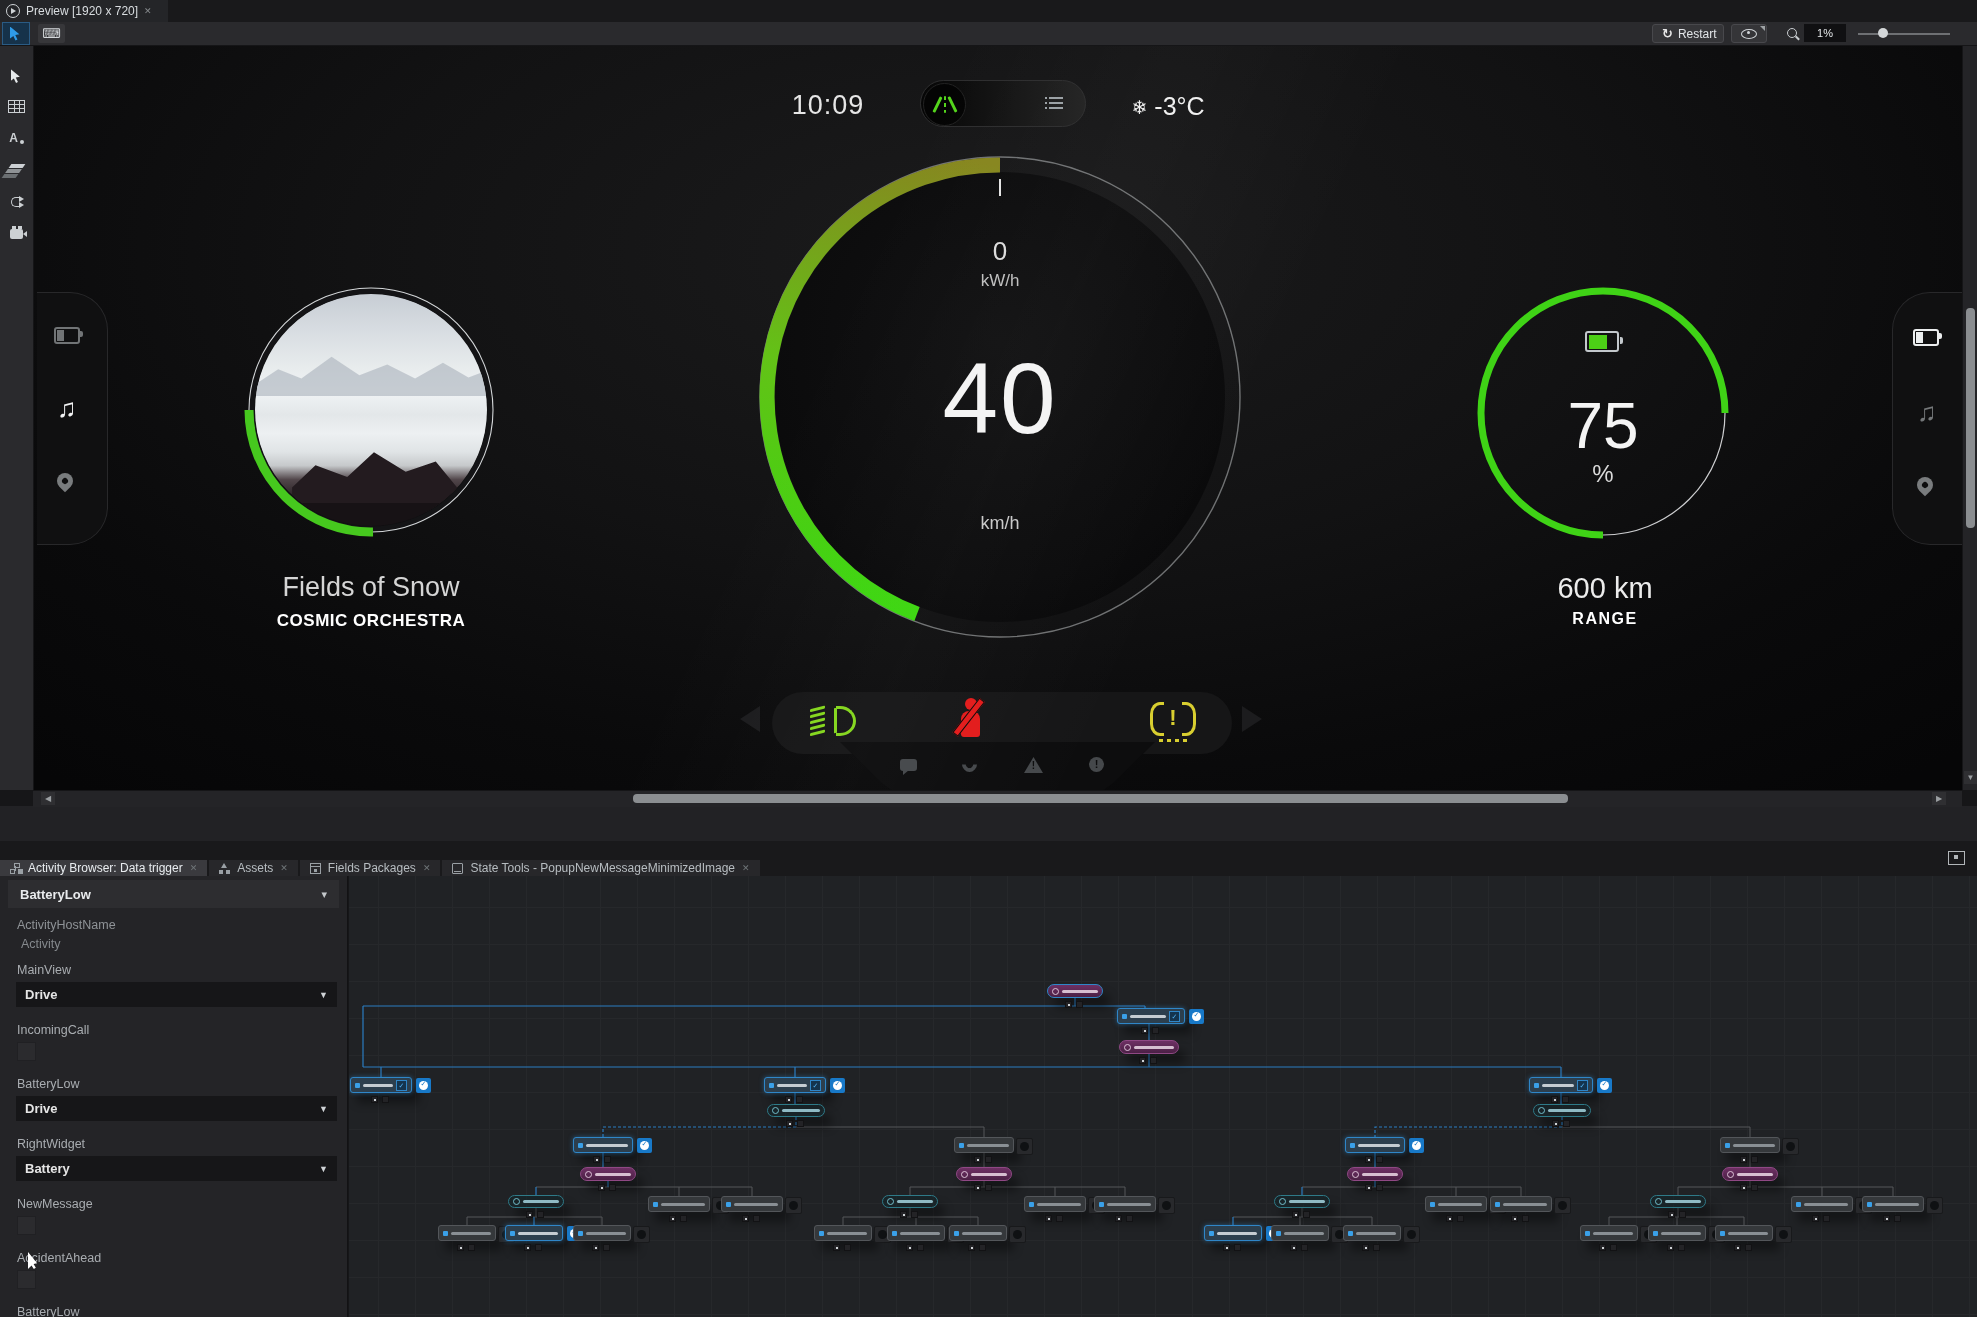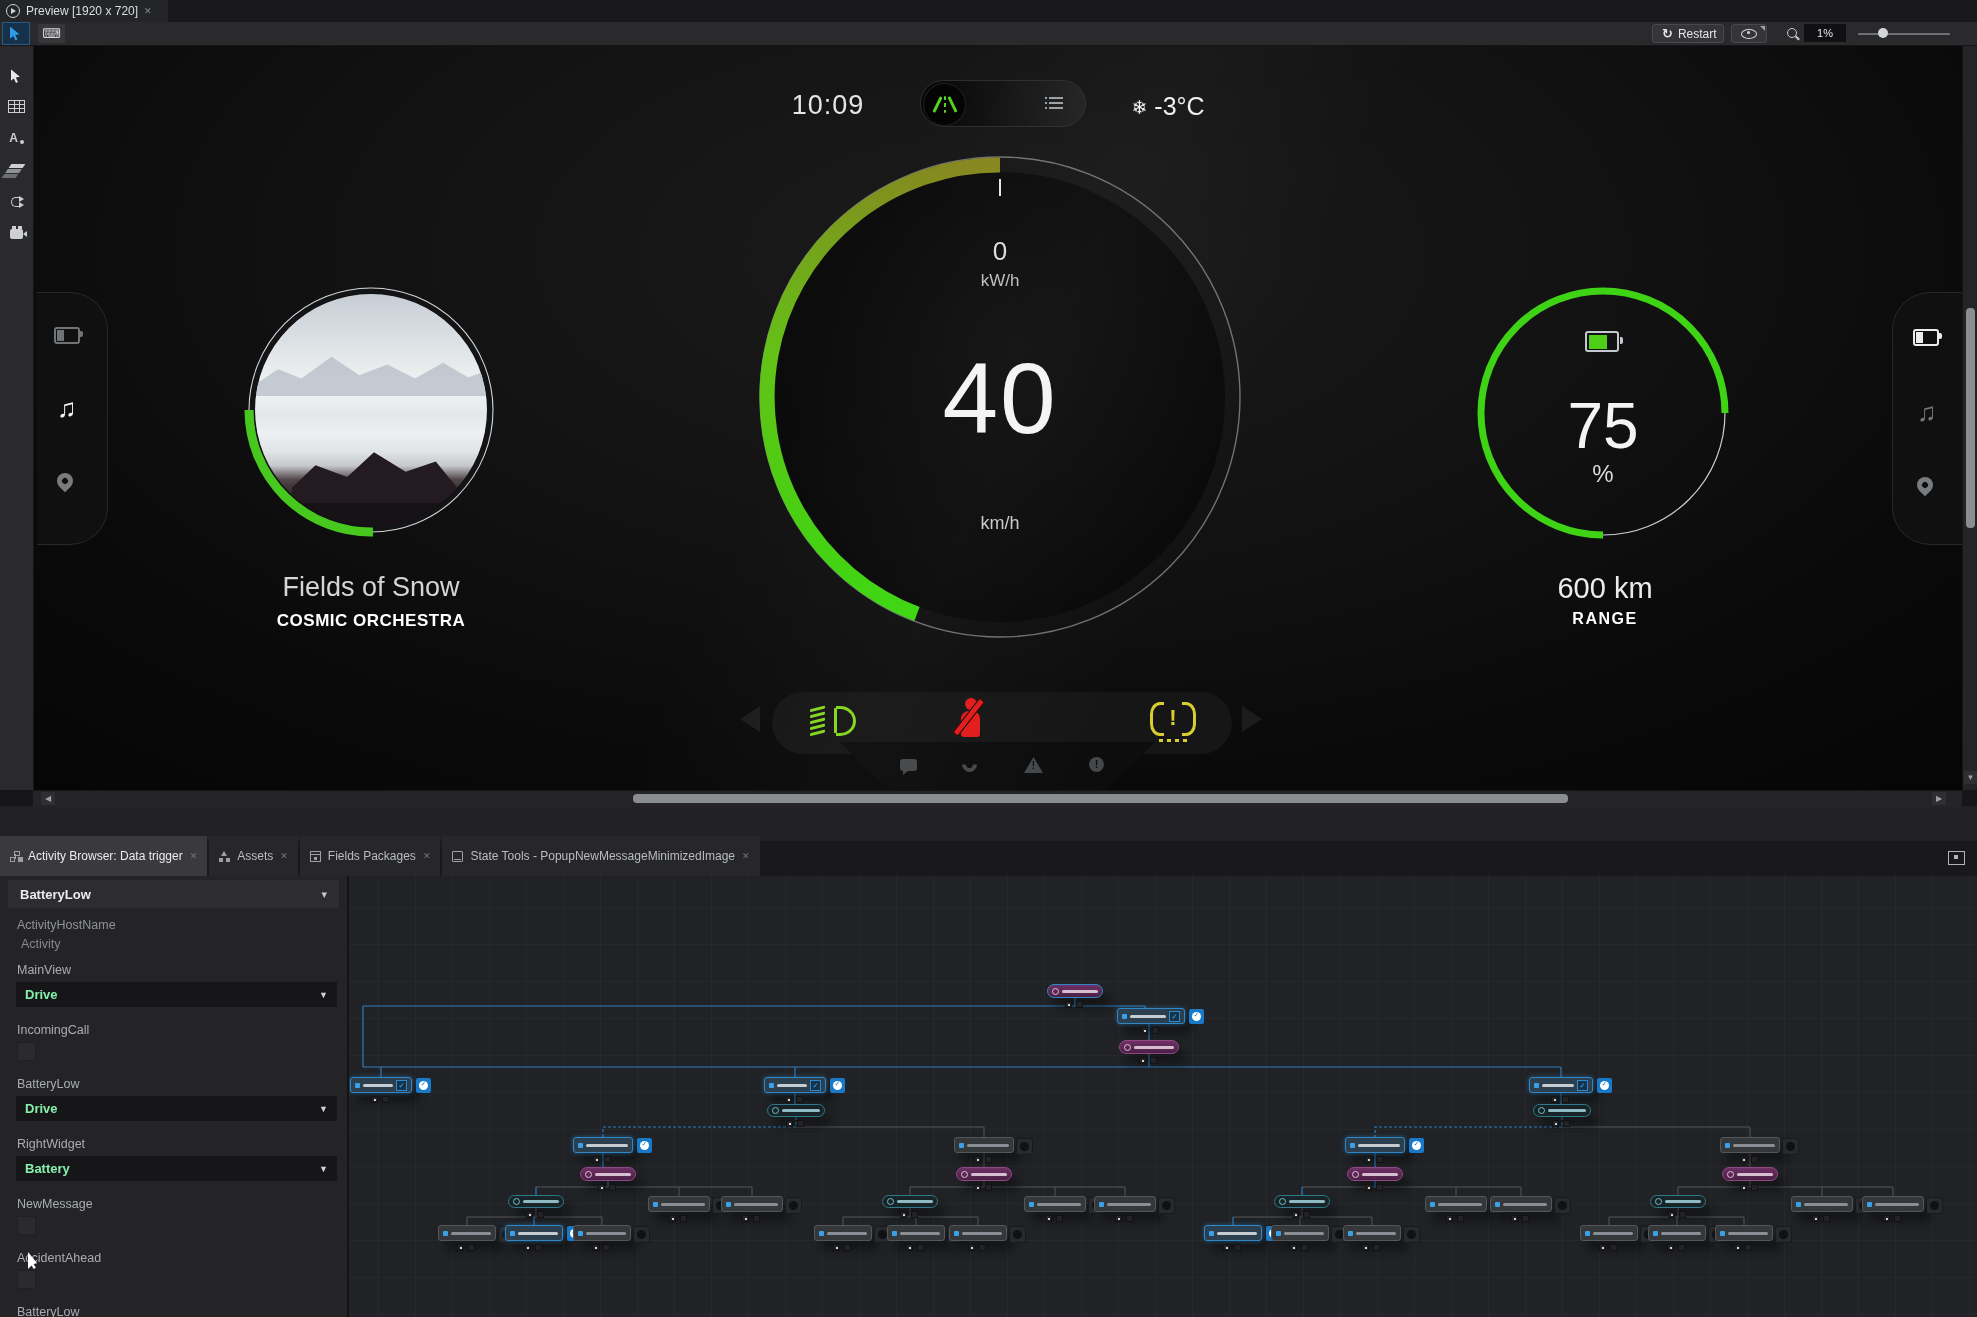--- a/index.html
+++ b/index.html
@@ -141,21 +141,21 @@
   
   #vscroll{position:absolute;left:1962px;top:45px;width:15px;height:745px;background:#242427;z-index:8;border-left:1px solid #151517;}
   #vthumb{position:absolute;left:3px;top:263px;width:9px;height:220px;background:#8b8e91;border-radius:4px;}
   #vdown{position:absolute;left:1px;bottom:6px;width:13px;height:13px;background:#2f2f32;color:#9b9fa2;font-size:8px;text-align:center;line-height:13px;}
   #hscroll{position:absolute;left:33px;top:790px;width:1929px;height:16px;background:#242427;z-index:8;border-top:1px solid #151517;}
   #hthumb{position:absolute;left:600px;top:3px;width:935px;height:9px;background:#8b8e91;border-radius:4px;}
   .harrow{position:absolute;top:1px;width:14px;height:13px;background:#2f2f32;color:#9b9fa2;font-size:8px;text-align:center;line-height:13px;}
   
   #panel-gap{position:absolute;left:0;top:806px;width:1977px;height:35px;background:#222225;z-index:7;}
   #ptabs{position:absolute;left:0;top:841px;width:1977px;height:35px;background:#19191b;z-index:7;display:flex;align-items:flex-end;}
-  .ptab{height:40px;display:flex;align-items:center;gap:7px;padding:0 10px;background:#27272a;color:#b7bdc1;font-size:12px;margin-right:2px;white-space:nowrap;}
+  .ptab{height:16px;display:flex;align-items:center;gap:7px;padding:0 10px;background:#27272a;color:#b7bdc1;font-size:12px;margin-right:2px;white-space:nowrap;}
   .ptab.active{background:#3a3a3e;color:#e8ecef;}
   .ptab .closex{font-size:9px;color:#6f7578;}
   .ticon{width:11px;height:11px;position:relative;flex:none;}
   .t-act{background:linear-gradient(#9aa0a5,#9aa0a5) 50% 3px/1px 5px no-repeat;}
   .t-act::before{content:"";position:absolute;top:0;left:3.5px;width:4px;height:3px;border:1px solid #9aa0a5;}
   .t-act::after{content:"";position:absolute;bottom:0;left:0;width:3px;height:3px;border:1px solid #9aa0a5;box-shadow:8px 0 0 -1px #9aa0a5,8px 0 #9aa0a5;}
   .t-assets::before{content:"";position:absolute;top:0;left:2px;width:0;height:0;border-bottom:5px solid #9aa0a5;border-left:3.5px solid transparent;border-right:3.5px solid transparent;}
   .t-assets::after{content:"";position:absolute;bottom:0;left:0;width:4px;height:4px;background:#9aa0a5;box-shadow:7px 0 #9aa0a5;}
   .t-pkg{border:1px solid #9aa0a5;box-sizing:border-box;}
   .t-pkg::before{content:"";position:absolute;left:0;top:2px;width:100%;height:1px;background:#9aa0a5;}
@@ -166,21 +166,21 @@
   #fit-ico::after{content:"";position:absolute;left:4.5px;top:3px;width:4px;height:4px;background:#b2b6b9;}
   
   #props{position:absolute;left:0;top:876px;width:348px;height:441px;background:#242427;border-right:1px solid #121214;box-sizing:border-box;z-index:6;padding:4px 8px;overflow:hidden;}
   #props-header{height:28px;background:#2d2d30;display:flex;align-items:center;justify-content:space-between;padding:0 12px;margin-bottom:10px;}
   #props-header .ph{font-size:13px;font-weight:bold;color:#e9ebed;}
   #props-header .chev{color:#c4c8cb;font-size:11px;}
   .plabel{font-size:12.5px;color:#a9adb1;margin:0 0 5px 9px;}
   .plabel.dim{color:#8f9397;}
   .pvalue{font-size:12.5px;color:#85898d;margin:0 0 12px 13px;}
   .pdrop{height:25px;background:#161618;display:flex;align-items:center;justify-content:space-between;padding:0 9px;margin:0 2px 16px 8px;}
-  .pdrop .dv{font-size:13px;font-weight:bold;color:#86efac;}
+  .pdrop .dv{font-size:13px;font-weight:bold;color:#e5e5e5;}
   .pdrop .chev{font-size:9px;color:#cfd3d6;}
   .pcheck{width:17px;height:17px;background:#2b2b2e;border:1px solid #202023;margin:0 0 16px 9px;}
   #mouse-cursor{position:absolute;left:28px;top:1252px;width:13px;height:17px;z-index:20;background:#fff;
     clip-path:polygon(0 0,0 100%,27% 79%,45% 100%,60% 93%,43% 71%,70% 66%);filter:drop-shadow(1px 1px 0 #000);}
   
   #graph{position:absolute;left:349px;top:876px;width:1628px;height:441px;z-index:5;overflow:hidden;background-color:#202225;
     background-image:linear-gradient(#26282b 1px,transparent 1px),linear-gradient(90deg,#26282b 1px,transparent 1px);
     background-size:37px 37px;background-position:-8px -6px;}
   #graph svg{position:absolute;left:0;top:0;}
   .gnode{position:absolute;height:16px;border-radius:3px;display:flex;align-items:center;gap:3px;padding:0 4px;box-sizing:border-box;box-shadow:7px 10px 10px rgba(0,0,0,.38);}

